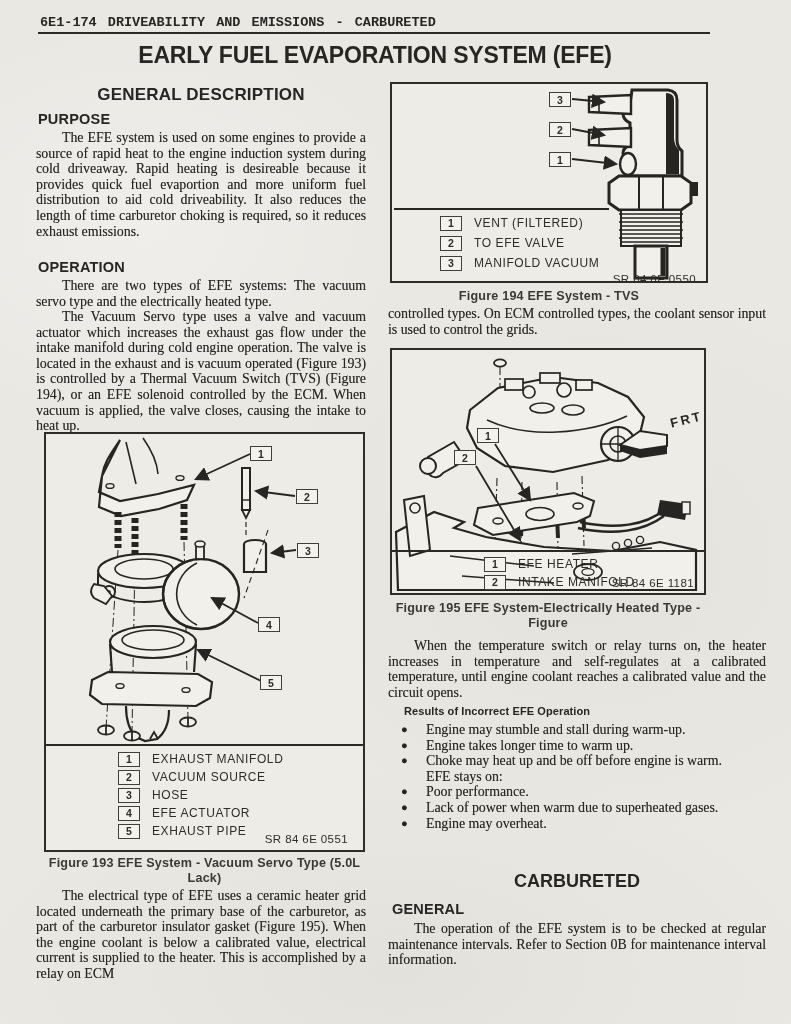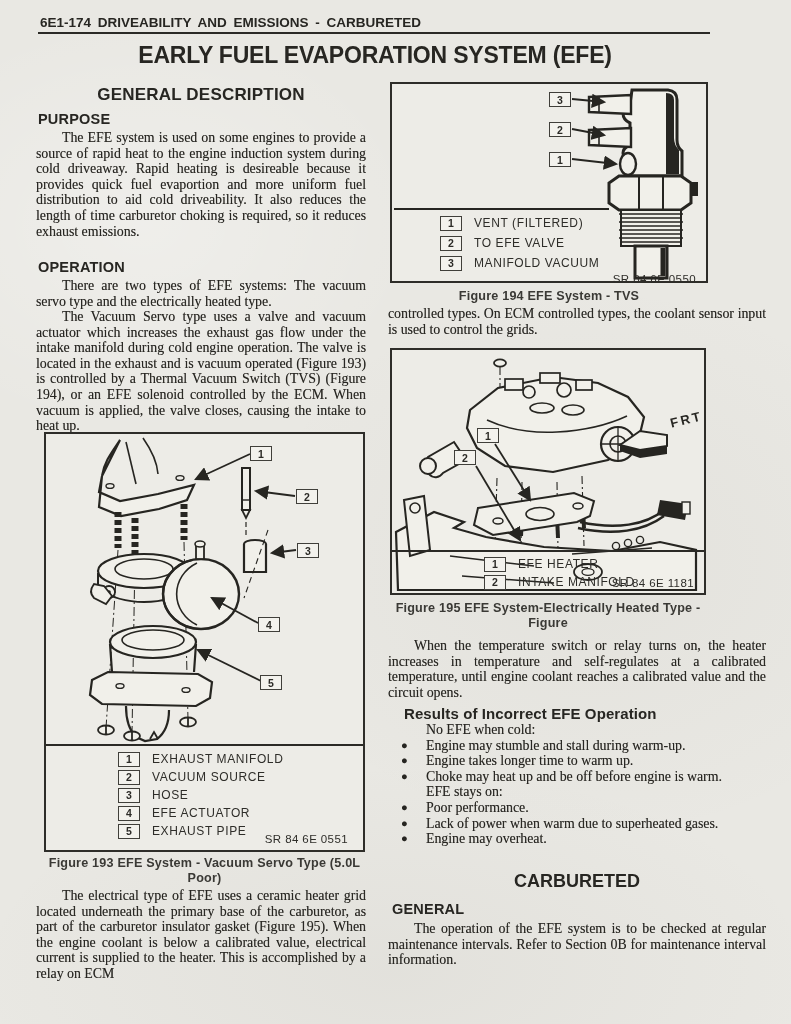--- a/index.html
+++ b/index.html
@@ -16,21 +16,21 @@
   .abs{position:absolute;}
   .sans{font-family:"Liberation Sans", sans-serif;}
   .body-text{
     font-size:13.8px;line-height:15.6px;text-align:justify;
     color:#262521;text-shadow:0.2px 0.2px 0.3px rgba(50,46,40,.45);
   }
   .ind{text-indent:26px;}
   .h1{font-weight:bold;font-size:23px;letter-spacing:-0.2px;color:#272622;text-align:center;}
   .h2{font-weight:bold;font-size:17px;color:#272622;text-align:center;letter-spacing:0.2px;}
   .h3{font-weight:bold;font-size:14.5px;color:#272622;letter-spacing:0.2px;}
-  .h4{font-weight:bold;font-size:15px;color:#272622;letter-spacing:0.1px;padding-left:16px;}
+  .h4{font-weight:bold;font-size:11px;color:#272622;letter-spacing:0.1px;padding-left:16px;}
   .hdr{font-weight:bold;font-size:13.5px;color:#272622;letter-spacing:0px;word-spacing:3px;}
   .rule{background:#2b2a26;height:2.4px;}
   .figbox{position:absolute;border:2.2px solid #2e2d29;background:#edece7;box-sizing:border-box;}
   .caption{font-family:"Liberation Sans",sans-serif;font-weight:bold;font-size:12.6px;line-height:14.5px;
     color:#3a3935;text-align:center;letter-spacing:0.2px;}
   .chip{position:absolute;width:22px;height:15px;background:#f3f2ed;border:1.7px solid #403f3a;
     display:flex;align-items:center;justify-content:center;
     font-family:"Liberation Sans",sans-serif;font-size:10.5px;font-weight:bold;color:#2c2b27;box-sizing:border-box;}
   .chip-in{position:static;flex:none;}
   .leg-row{position:absolute;display:flex;align-items:center;gap:12px;height:16px;}
@@ -42,21 +42,21 @@
   .frt{position:absolute;font-family:"Liberation Sans",sans-serif;font-weight:bold;font-size:13px;
     letter-spacing:2.5px;color:#272622;transform:rotate(-14deg);}
   svg .ln{stroke:#262521;fill:none;}
   svg .fw{fill:#f1f0ea;stroke:#262521;}
 </style>
 </head>
 <body>
 
 <div class="abs" style="left:0;top:0;width:791px;height:1024px;">
 
-  <div class="abs hdr sans" style="left:40px;top:15px;width:680px;">6E1-174 DRIVEABILITY AND EMISSIONS - CARBURETED</div>
+  <div class="abs hdr sans" style="left:40px;top:15px;width:680px;font-family:Liberation Mono, monospace;">6E1-174 DRIVEABILITY AND EMISSIONS - CARBURETED</div>
   <div class="abs rule" style="left:38px;top:32px;width:672px;"></div>
   <div class="abs h2 sans" style="left:36px;top:85px;width:330px;">GENERAL DESCRIPTION</div>
 
   <div class="abs h1 sans" style="left:38px;top:42px;width:674px;">EARLY FUEL EVAPORATION SYSTEM (EFE)</div>
 
   <div class="abs h3 sans" style="left:38px;top:111px;">PURPOSE</div>
   <p class="abs body-text ind" style="left:36px;top:130px;width:330px;margin:0;">The EFE system is used on some engines to provide a source of rapid heat to the engine induction system during cold driveaway. Rapid heating is desireable because it provides quick fuel evaportion and more uniform fuel distribution to aid cold driveability. It also reduces the length of time carburetor choking is required, so it reduces exhaust emissions.</p>
 
   <div class="abs h3 sans" style="left:38px;top:259px;">OPERATION</div>
   <p class="abs body-text ind" style="left:36px;top:278px;width:330px;margin:0;">There are two types of EFE systems: The vacuum servo type and the electrically heated type.</p>
@@ -156,21 +156,21 @@
       <span class="leg-label">EFE ACTUATOR</span>
     </div>
     <div class="leg-row" style="left:72px;top:389px;">
       <span class="chip chip-in">5</span>
       <span class="leg-label">EXHAUST PIPE</span>
     </div>
     <div class="sr" style="right:15px;top:399px;">SR 84 6E 0551</div>
   </div>
   <div class="abs caption" style="left:44px;top:856px;width:321px;">
     <div>Figure 193 EFE System - Vacuum Servo Type (5.0L</div>
-    <div>Poor)</div>
+    <div>Lack)</div>
   </div>
 
   <p class="abs body-text ind" style="left:36px;top:888px;width:330px;margin:0;">The electrical type of EFE uses a ceramic heater grid located underneath the primary base of the carburetor, as part of the carburetor insulator gasket (Figure 195). When the engine coolant is below a calibrated value, electrical current is supplied to the heater. This is accomplished by a relay on ECM</p>
 
   <div class="figbox" style="left:390px;top:82px;width:318px;height:201px;">
     <svg width="314" height="197" viewBox="0 0 314 197" style="position:absolute;left:0;top:0;">
       <defs>
         <marker id="m194" viewBox="0 0 10 10" refX="8.5" refY="5" markerWidth="8" markerHeight="8" orient="auto-start-reverse">
           <path d="M0,0 L10,5 L0,10 z" fill="#262521"></path>
         </marker>
@@ -323,21 +323,20 @@
     <div>Figure</div>
   </div>
 
   <p class="abs body-text ind" style="left:388px;top:638px;width:378px;margin:0;">When the temperature switch or relay turns on, the heater increases in temperature and self-regulates at a calibrated temperature, until engine coolant reaches a calibrated value and the circuit opens.</p>
 
   <div class="abs h4 sans" style="left:388px;top:705px;">Results of Incorrect EFE Operation</div>
 
   <div class="abs body-text" style="left:388px;top:722px;width:378px;">
     <div class="li">
       <span class="b"></span>
-      <span class="t">No EFE when cold:</span>
     </div>
     <div class="li">
       <span class="b">●</span>
       <span class="t">Engine may stumble and stall during warm-up.</span>
     </div>
     <div class="li">
       <span class="b">●</span>
       <span class="t">Engine takes longer time to warm up.</span>
     </div>
     <div class="li">

